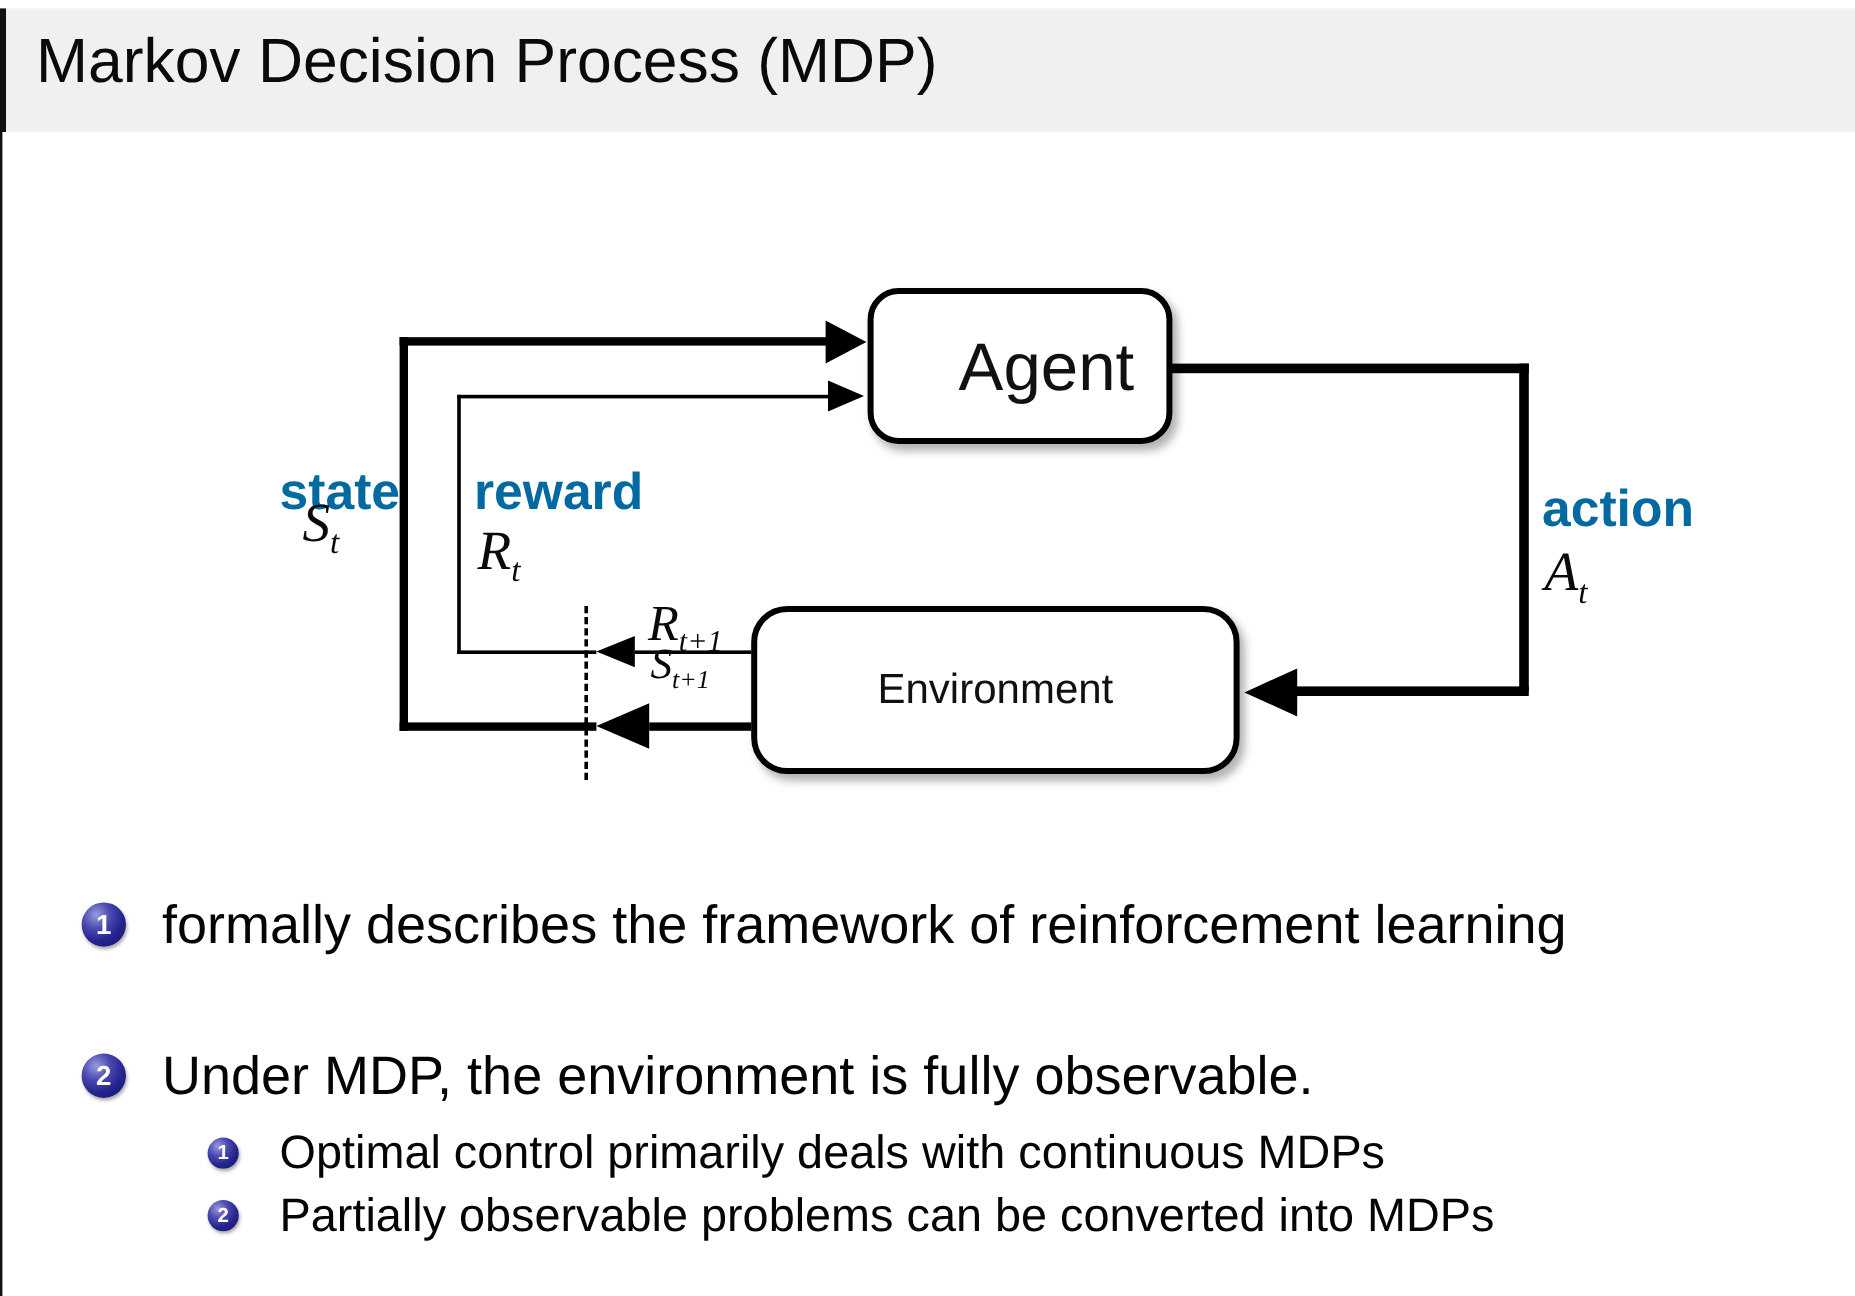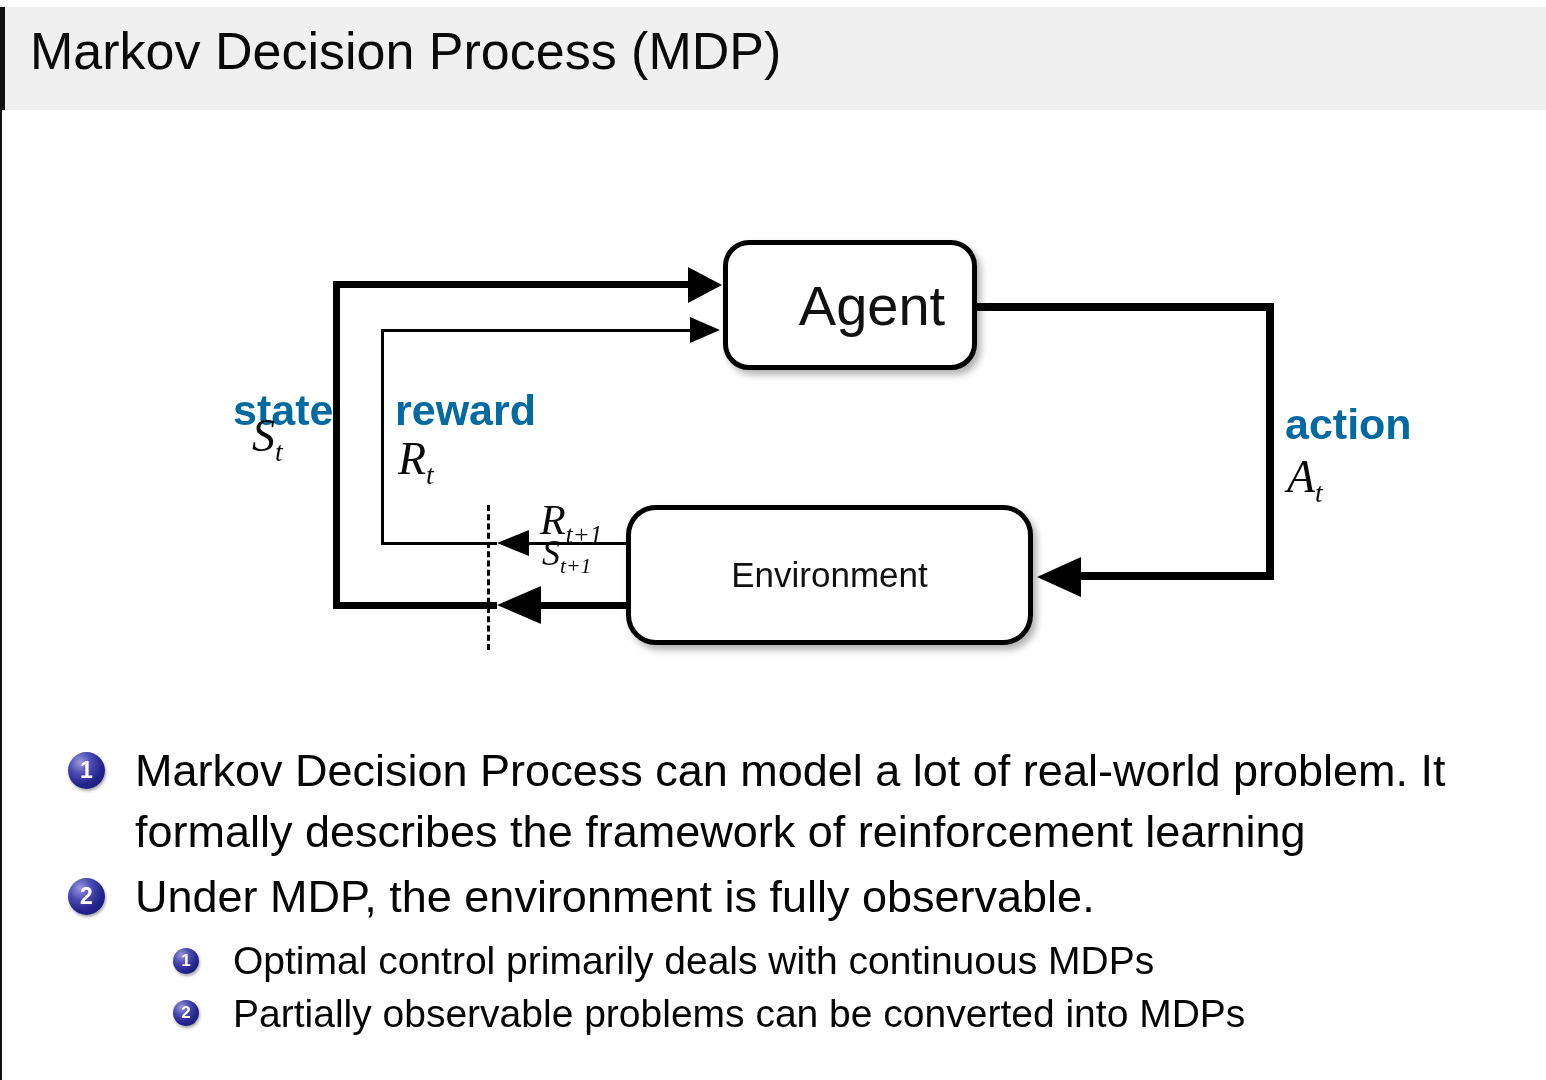--- a/index.html
+++ b/index.html
@@ -102,21 +102,20 @@
   <div class="diag-word" style="left:1285px;top:400px;">action</div>
   <div class="math" style="left:1287px;top:450px;font-size:46px;"><span>A</span><sub>t</sub></div>
 </div>
 
 <div>
 
   <div class="ball ball-l" style="left:68px;top:752px;">
     <span>1</span>
   </div>
   <div class="b-text" style="left:135px;top:740px;width:1390px;">
-    <div>Markov Decision Process can model a lot of real-world problem. It</div>
     <div>formally describes the framework of reinforcement learning</div>
   </div>
 
   <div class="ball ball-l" style="left:68px;top:878px;">
     <span>2</span>
   </div>
   <div class="b-text" style="left:135px;top:866px;width:1390px;">
     <div>Under MDP, the environment is fully observable.</div>
   </div>
 

